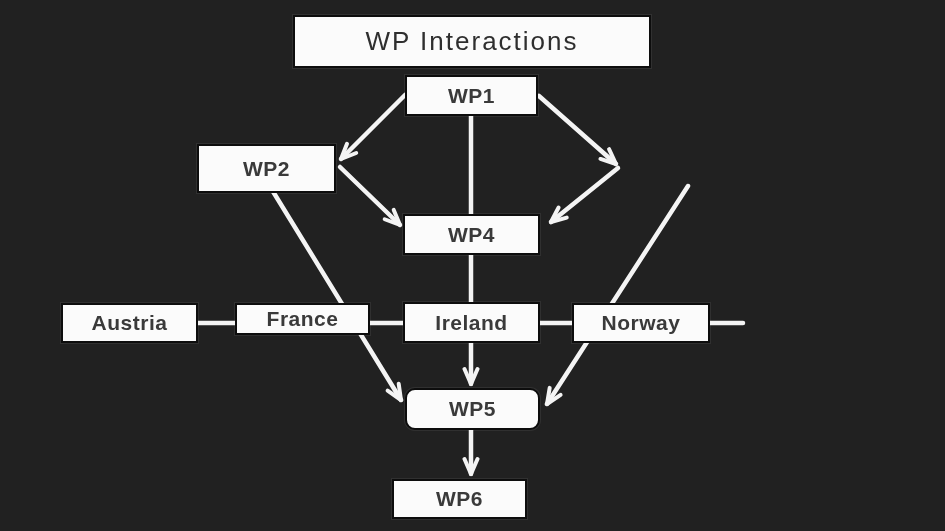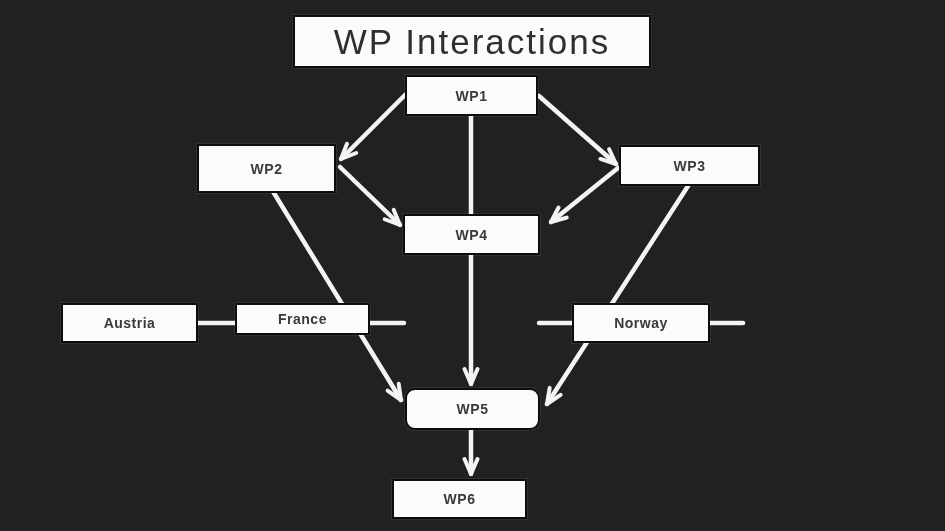--- a/index.html
+++ b/index.html
@@ -23,26 +23,26 @@
     position:absolute;
     box-sizing:border-box;
     background:var(--box,#fbfbfb);
     border:2px solid var(--border,#0d0d0d);
     color:var(--text,#3a3a3a);
     display:flex;align-items:center;justify-content:center;
     z-index:2;
     box-shadow:0 0 0 1px rgba(255,255,255,0.07);
   }
   .node{
-    font-size:14px;
+    font-size:21px;
     font-weight:600;
     letter-spacing:0.5px;
   }
   .title-box{
-    font-size:35px;
+    font-size:26px;
     font-weight:500;
     letter-spacing:2px;
     color:#2f2f2f;
   }
 </style>
 </head>
 <body>
 
 <div class="stage" style="--bg: #212121; --box: #fbfbfb; --border: #0d0d0d; --text: #3a3a3a; --line: #f4f4f4;">
 
@@ -67,28 +67,28 @@
         <line x1="709" y1="323" x2="743" y2="323" class="edge"></line>
       </g>
   </svg>
 
   <div class="title-box" style="left:293px;top:15px;width:358px;height:53px;">WP Interactions</div>
 
   <div class="node" style="left:405px;top:75px;width:133px;height:41px;">WP1</div>
 
   <div class="node" style="left:197px;top:144px;width:139px;height:49px;">WP2</div>
 
-  <div class="node" style="left:619px;top:145px;width:141px;height:41px;">WP3</div>
 
   <div class="node" style="left:403px;top:214px;width:137px;height:41px;">WP4</div>
 
   <div class="node" style="left:61px;top:303px;width:137px;height:40px;">Austria</div>
 
   <div class="node" style="left:235px;top:303px;width:135px;height:32px;">France</div>
 
+  <div class="node" style="left:403px;top:302px;width:137px;height:41px;">Ireland</div>
 
   <div class="node" style="left:572px;top:303px;width:138px;height:40px;">Norway</div>
 
 
   <div class="node" style="left:405px;top:388px;width:135px;height:42px;border-radius:10px;">WP5</div>
 
   <div class="node" style="left:392px;top:479px;width:135px;height:40px;">WP6</div>
 
 </div>
 

